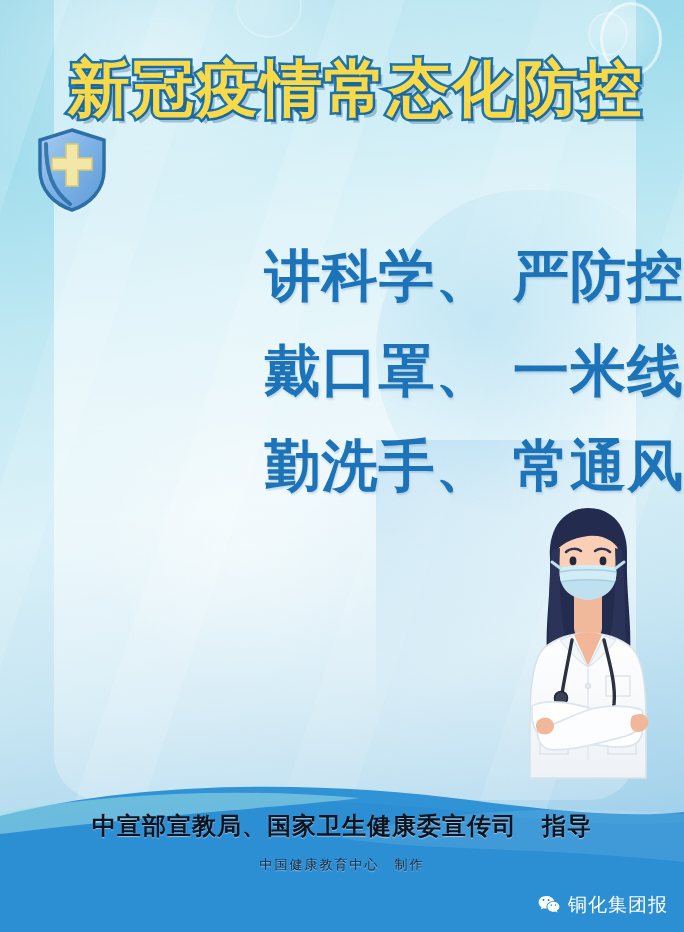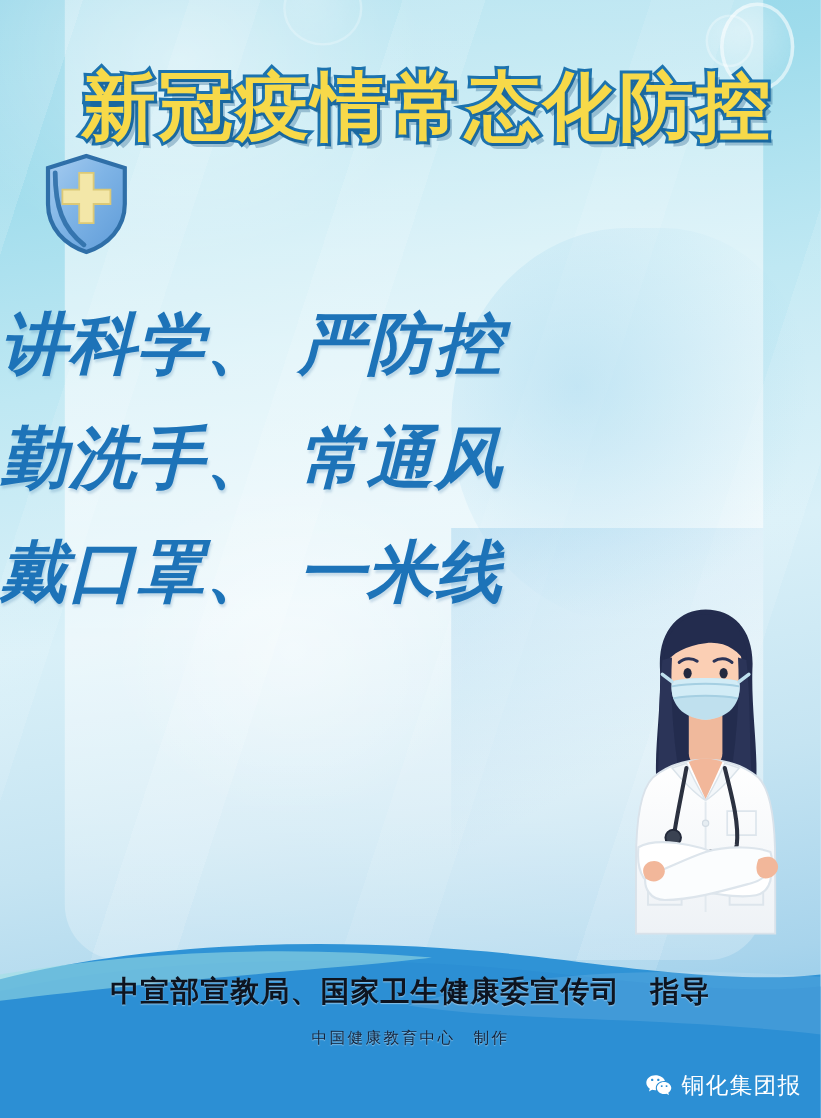--- a/index.html
+++ b/index.html
@@ -116,23 +116,22 @@
     top: 128px;
     width: 72px;
     height: 84px;
   }
   .shield svg { display: block; width: 100%; height: 100%; }
 
   
   .slogan {
     position: absolute;
     left: 0; right: 0;
-    top: 240px;
-    text-align: left;
-    font-style: italic;
+    top: 228px;
+    text-align: right;
   }
   .slogan-line {
     font-size: 56px;
     line-height: 95px;
     font-weight: bold;
     color: #1d73b8;
     letter-spacing: 1px;
     white-space: pre;
     text-shadow: 1px 2px 2px rgba(35,100,155,0.20);
     font-family: "DejaVu Sans", "Liberation Sans", sans-serif;
@@ -231,22 +230,22 @@
       </defs>
       <path d="M36,2 L68,12 L68,42 C68,62 54,76 36,82 C18,76 4,62 4,42 L4,12 Z" fill="url(#shieldGrad)"></path>
       <path d="M36,2 L68,12 L68,42 C68,62 54,76 36,82 C18,76 4,62 4,42 L4,12 Z" fill="none" stroke="#2f6fa8" stroke-width="3.5"></path>
       <path d="M10,16 C10,44 16,62 34,76" fill="none" stroke="#2f6fa8" stroke-width="4" stroke-linecap="round" opacity="0.9"></path>
       <path d="M30,16 L42,16 L42,30 L56,30 L56,42 L42,42 L42,58 L30,58 L30,42 L16,42 L16,30 L30,30 Z" fill="#f3e7a8" stroke="#dcc976" stroke-width="1.5"></path>
     </svg>
   </div>
 
   <div class="slogan">
     <div class="slogan-line">讲科学、 严防控</div>
+    <div class="slogan-line">戴口罩、 一米线</div>
     <div class="slogan-line">勤洗手、 常通风</div>
-    <div class="slogan-line">戴口罩、 一米线</div>
   </div>
 
   <div class="doctor">
     <svg viewBox="0 0 190 290" aria-hidden="true">
       <defs>
         <linearGradient id="coatGrad" x1="0" y1="0" x2="0" y2="1">
           <stop offset="0%" stop-color="#ffffff"></stop>
           <stop offset="100%" stop-color="#eef2f6"></stop>
         </linearGradient>
       </defs>

